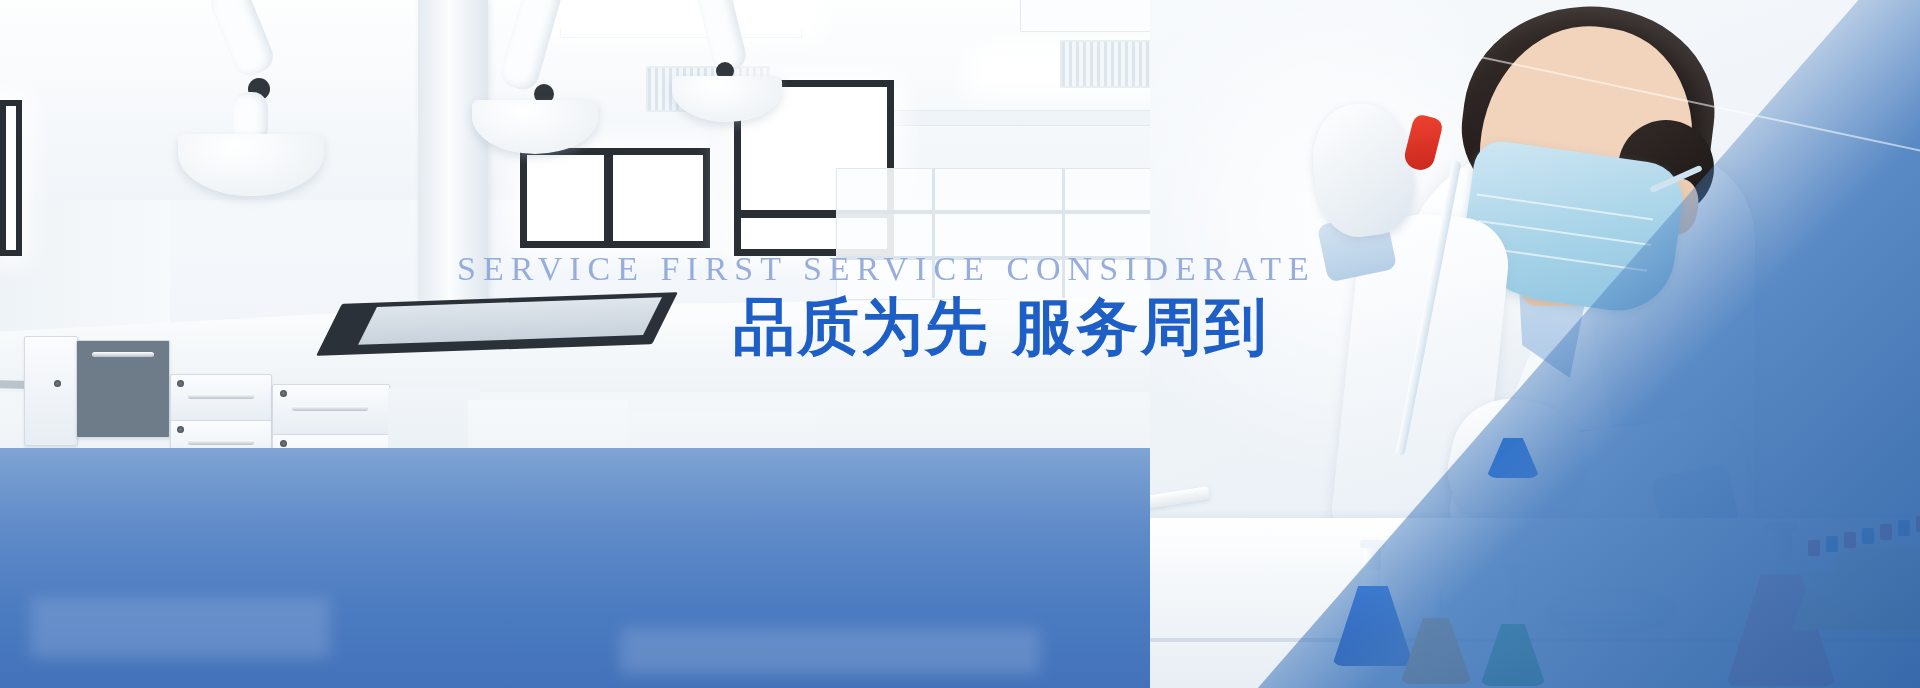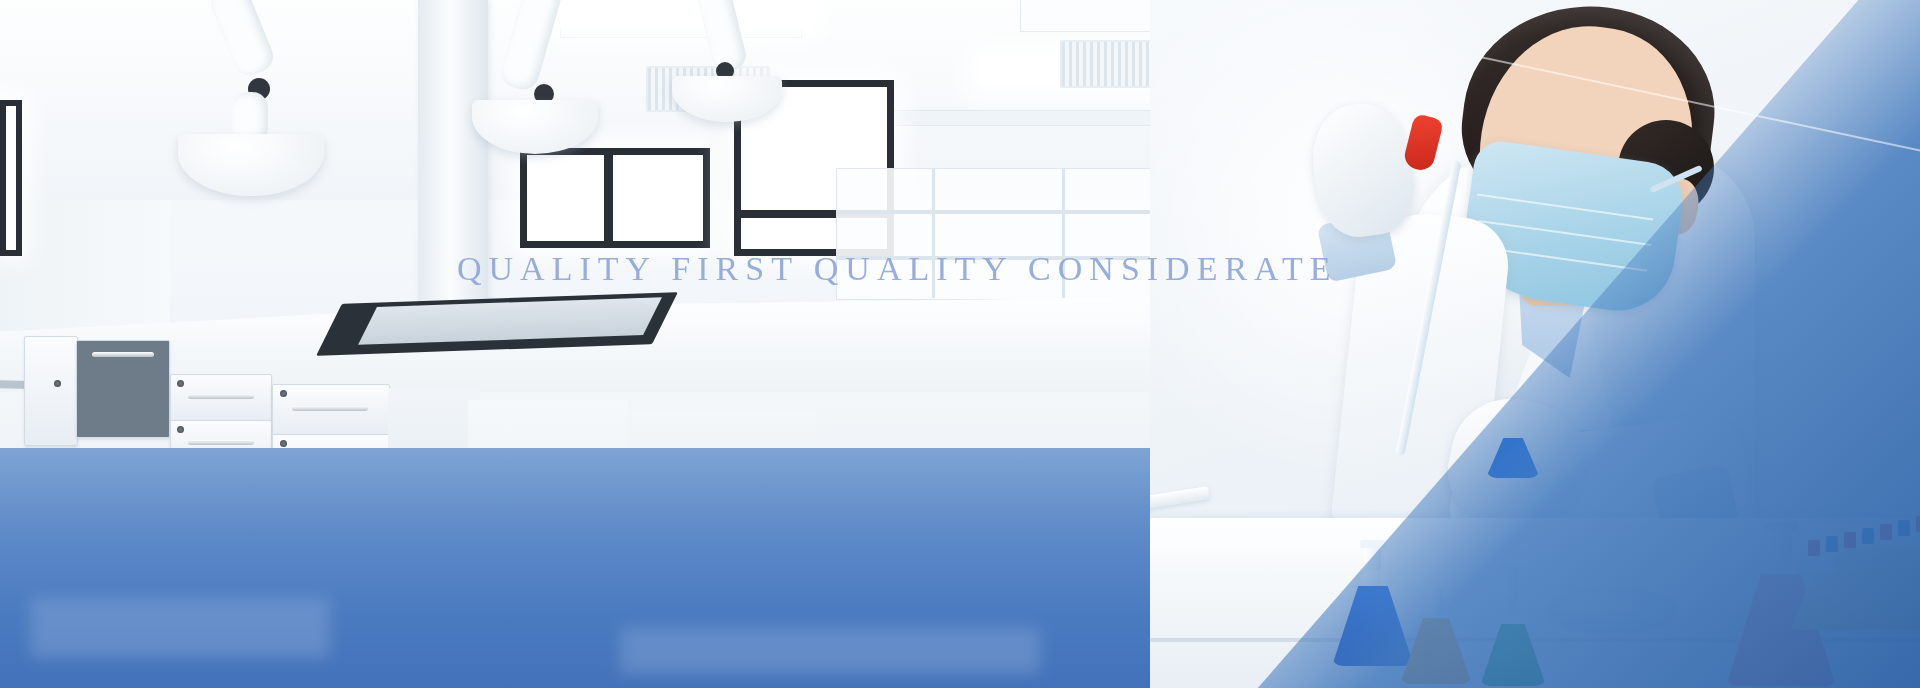--- a/index.html
+++ b/index.html
@@ -347,17 +347,18 @@
     <div class="tube" style="left:694px;top:532px;background:#e23b4d;"></div>
     <div class="tube" style="left:712px;top:528px;background:#2f86d8;"></div>
     <div class="tube" style="left:730px;top:524px;background:#e23b4d;"></div>
     <div class="tube" style="left:748px;top:520px;background:#2f86d8;"></div>
     <div class="tube" style="left:766px;top:516px;background:#e23b4d;"></div>
 
     <div class="wedge"></div>
     <div class="wedge-line" style="left:330px;top:56px;width:520px;transform:rotate(12deg);"></div>
   </div>
 
-  <div class="txt-en">QUALITY FIRST QUALITY CONSIDERATE</div>
-
+  <div class="txt-en">SERVICE FIRST SERVICE CONSIDERATE</div>
+
+  <div class="txt-cn">品质为先 服务周到</div>
 
 
 </div>
 
 </body></html>

